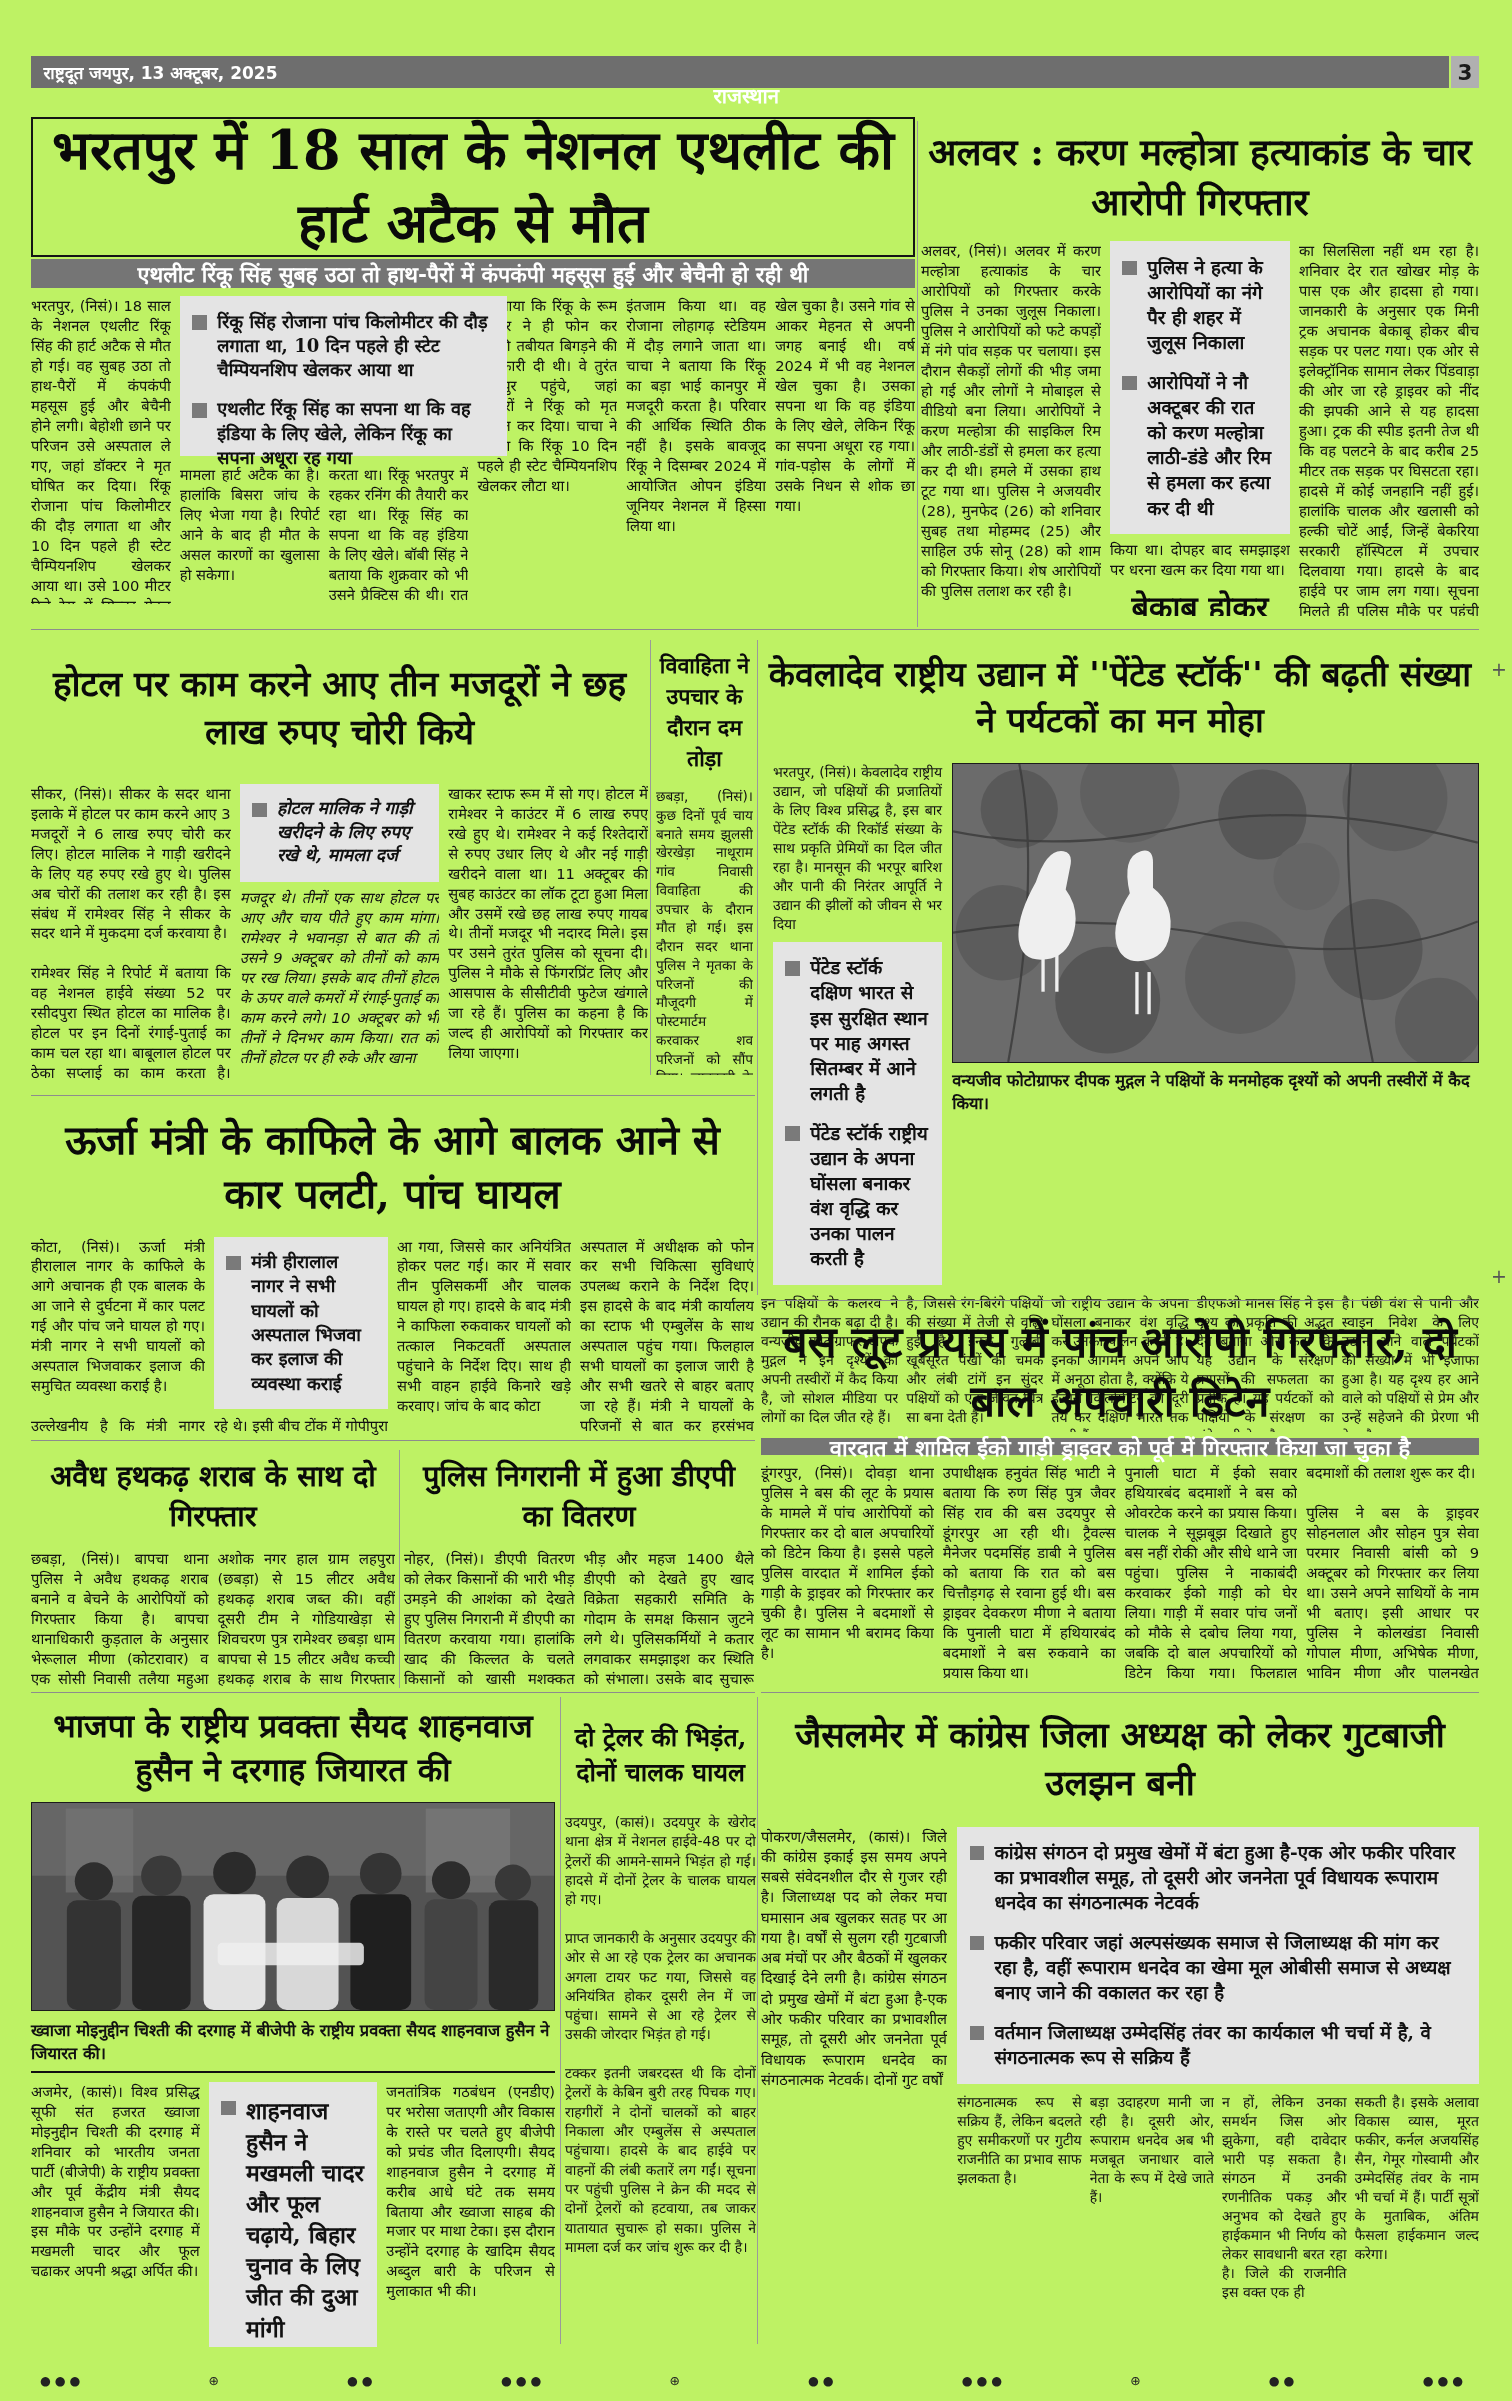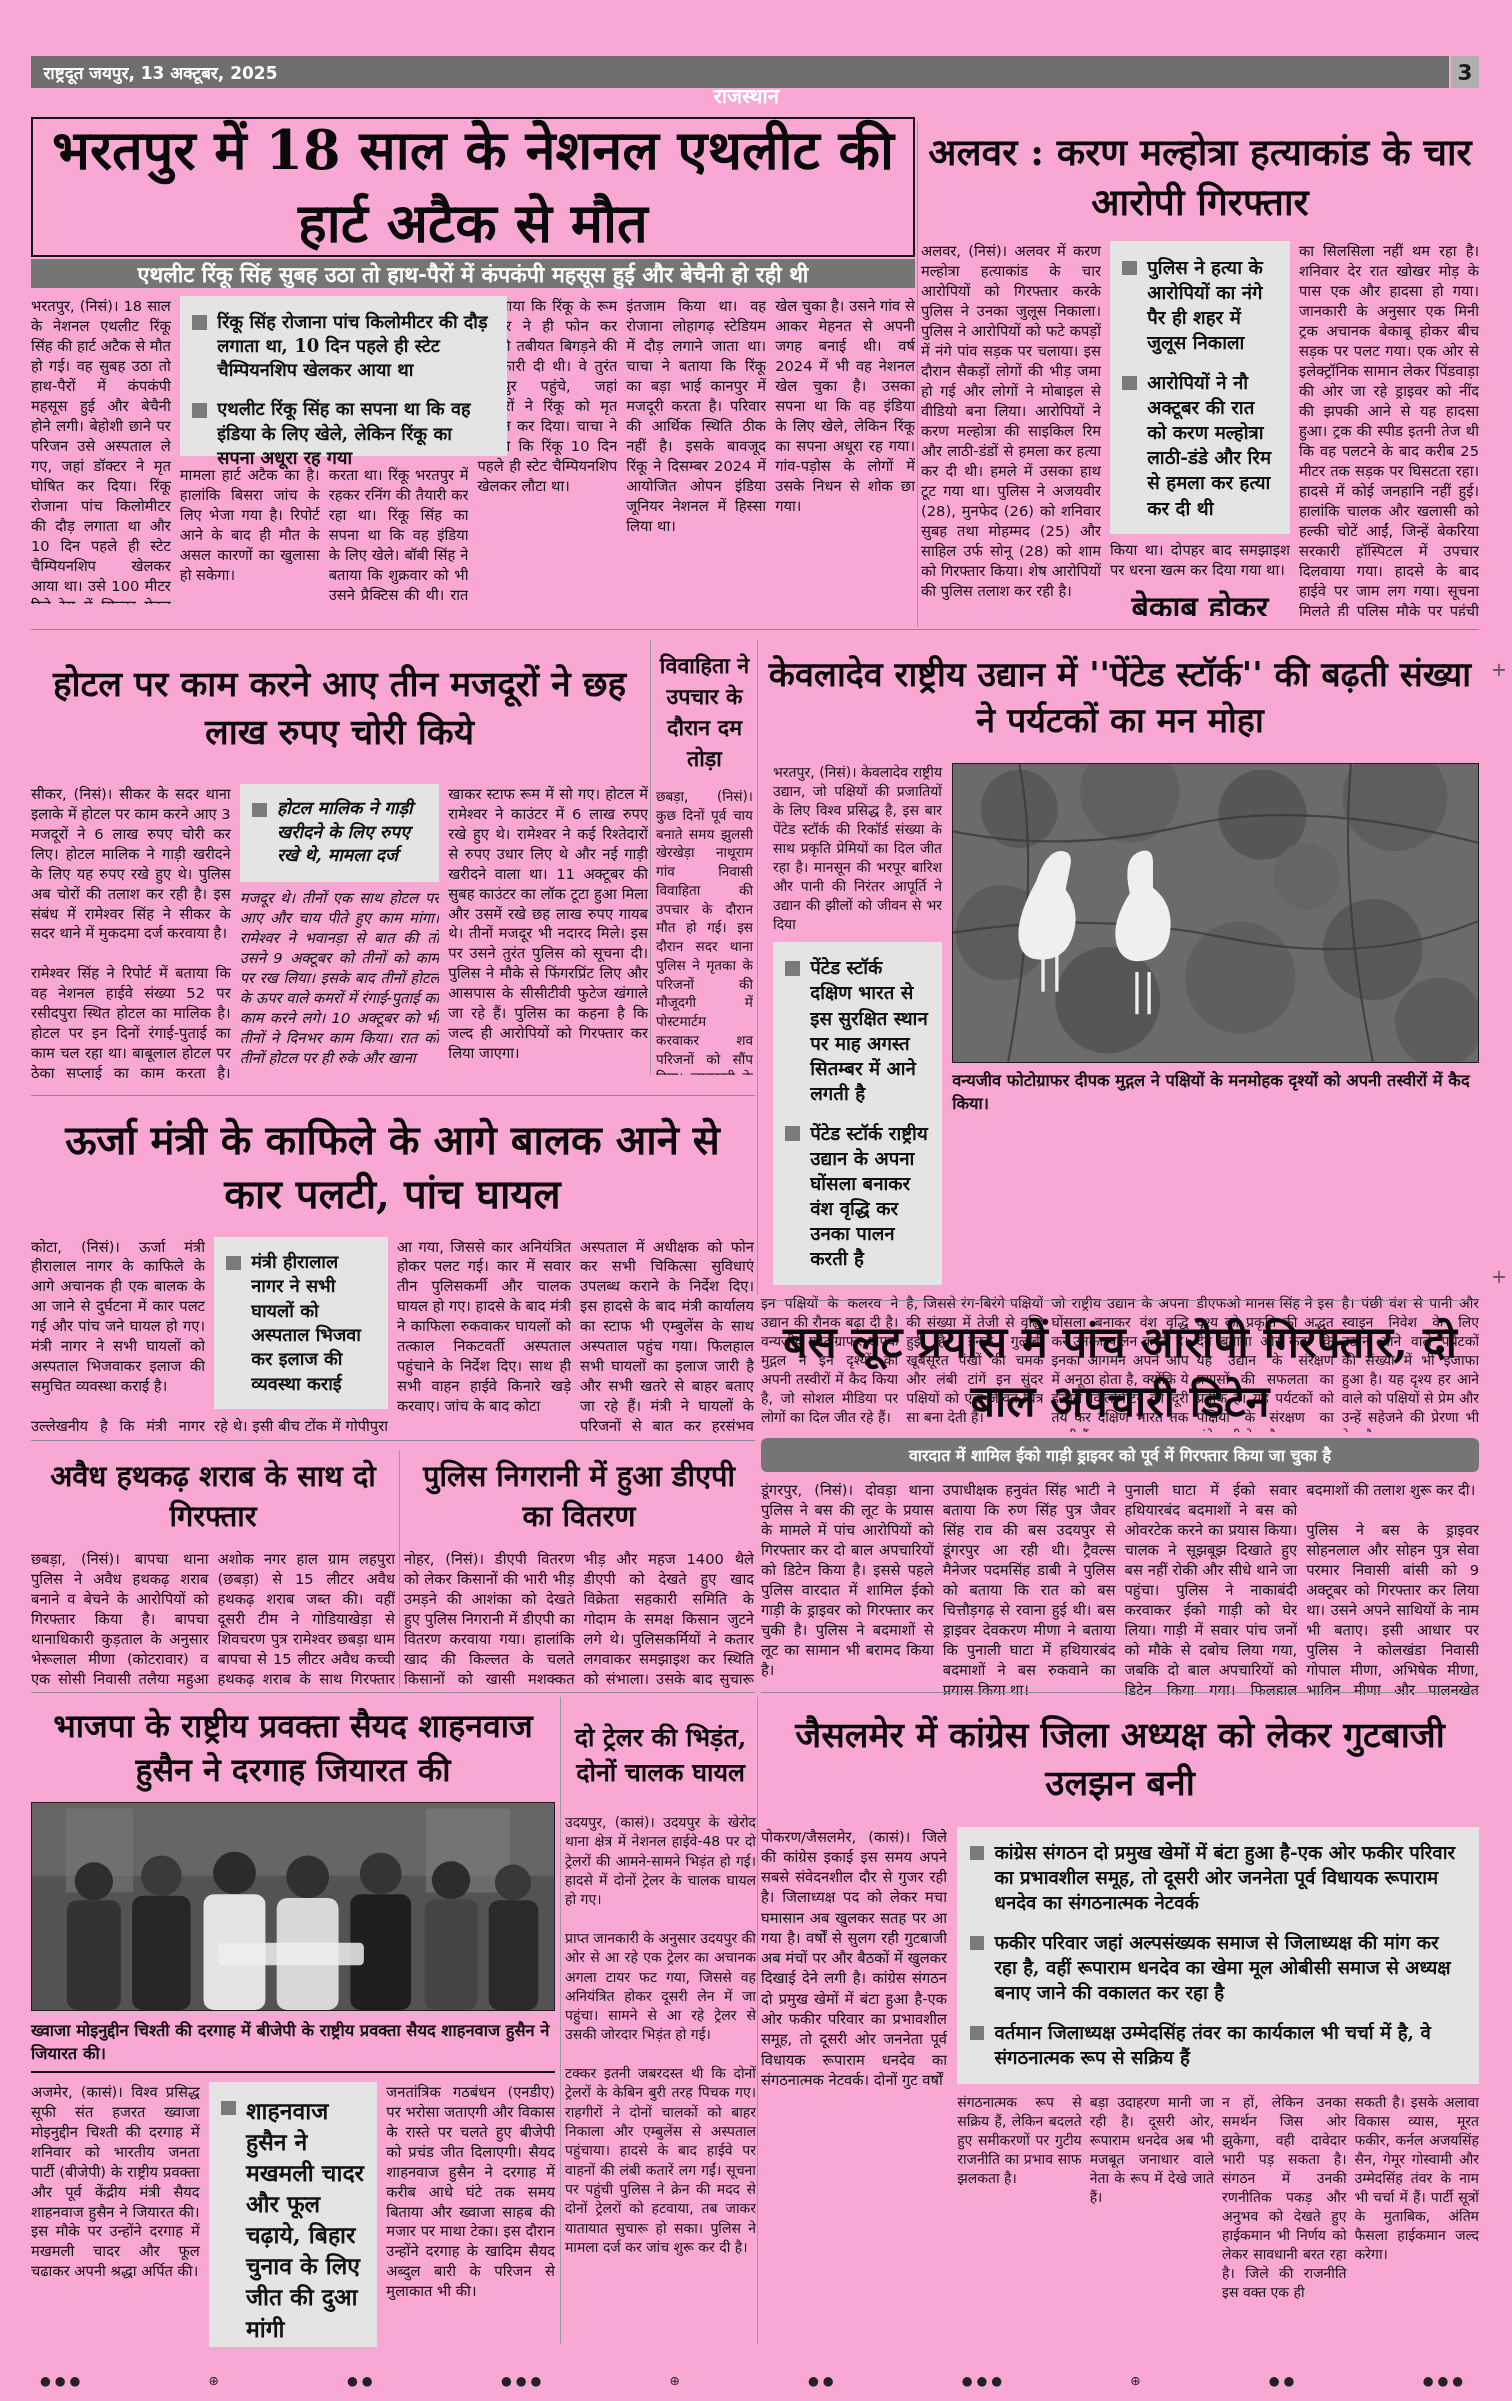--- a/index.html
+++ b/index.html
@@ -1,16 +1,16 @@
 <!DOCTYPE html>
 <html style="font-size:9px"><head>
 <meta charset="utf-8">
 <style>
   html,body{margin:0;padding:0;background:#fff;}
-  .page{position:relative;width:1512px;height:2401px;background:#f9a8d4;overflow:hidden;
+  .page{position:relative;width:1512px;height:2401px;background:#bef264;overflow:hidden;
         font-family:"DejaVu Sans","Liberation Sans",sans-serif;color:#111;}
   .abs{position:absolute;}
   
   .mast{background:#6e6e6e;color:#fff;display:flex;align-items:center;}
   .mast .left{font-size:17px;font-weight:bold;padding-left:12.4px;flex:1;}
   .mast .center{font-size:20.3px;font-weight:bold;text-align:center;flex:1;margin-top:45px;}
   .mast .right-sp{flex:1;}
   .pagebox{background:#b0b0b0;color:#1a1a1a;display:flex;align-items:center;justify-content:center;
            font-size:21.5px;font-weight:bold;}
   
@@ -200,21 +200,21 @@
         </div>
         <div class="coltxt" style="font-size:14.7px;line-height:1.36;text-align:justify;margin-top:6.8px;">रहे थे। इसी बीच टोंक में गोपीपुरा के</div>
       </div>
       <div class="col">आ गया, जिससे कार अनियंत्रित होकर पलट गई। कार में सवार तीन पुलिसकर्मी और चालक घायल हो गए। हादसे के बाद मंत्री ने काफिला रुकवाकर घायलों को तत्काल निकटवर्ती अस्पताल पहुंचाने के निर्देश दिए। साथ ही सभी वाहन हाईवे किनारे खड़े करवाए। जांच के बाद कोटा</div>
       <div class="col">अस्पताल में अधीक्षक को फोन कर सभी चिकित्सा सुविधाएं उपलब्ध कराने के निर्देश दिए। इस हादसे के बाद मंत्री कार्यालय का स्टाफ भी एम्बुलेंस के साथ अस्पताल पहुंच गया। फिलहाल सभी घायलों का इलाज जारी है और सभी खतरे से बाहर बताए जा रहे हैं। मंत्री ने घायलों के परिजनों से बात कर हरसंभव मदद का भरोसा दिलाया है।</div>
     </div>
   </div>
 
   <div class="abs" style="left:761px;top:1305px;width:718px;">
     <div class="hl" style="font-size:43px;height:133px;display:flex;align-items:center;justify-content:center;">बस लूट प्रयास में पांच आरोपी गिरफ्तार, दो बाल अपचारी डिटेन</div>
-    <div class="strip" style="height:34px;font-size:16px;border-radius:6px;">वारदात में शामिल ईको गाड़ी ड्राइवर को पूर्व में गिरफ्तार किया जा चुका है</div>
+    <div class="strip" style="height:17px;font-size:22px;">वारदात में शामिल ईको गाड़ी ड्राइवर को पूर्व में गिरफ्तार किया जा चुका है</div>
     <div class="cols" style="gap:9px;height:215px;margin-top:8px;">
       <div class="col">डूंगरपुर, (निसं)। दोवड़ा थाना पुलिस ने बस की लूट के प्रयास के मामले में पांच आरोपियों को गिरफ्तार कर दो बाल अपचारियों को डिटेन किया है। इससे पहले पुलिस वारदात में शामिल ईको गाड़ी के ड्राइवर को गिरफ्तार कर चुकी है। पुलिस ने बदमाशों से लूट का सामान भी बरामद किया है।
 
 जिले के आसपुर पुलिस</div>
       <div class="col">उपाधीक्षक हनुवंत सिंह भाटी ने बताया कि रुण सिंह पुत्र जैवर सिंह राव की बस उदयपुर से डूंगरपुर आ रही थी। ट्रैवल्स मैनेजर पदमसिंह डाबी ने पुलिस को बताया कि रात को बस चित्तौड़गढ़ से रवाना हुई थी। बस ड्राइवर देवकरण मीणा ने बताया कि पुनाली घाटा में हथियारबंद बदमाशों ने बस रुकवाने का प्रयास किया था।</div>
       <div class="col">पुनाली घाटा में ईको सवार हथियारबंद बदमाशों ने बस को ओवरटेक करने का प्रयास किया। चालक ने सूझबूझ दिखाते हुए बस नहीं रोकी और सीधे थाने जा पहुंचा। पुलिस ने नाकाबंदी करवाकर ईको गाड़ी को घेर लिया। गाड़ी में सवार पांच जनों को मौके से दबोच लिया गया, जबकि दो बाल अपचारियों को डिटेन किया गया। फिलहाल पुलिस आरोपियों से पूछताछ कर रही है।</div>
       <div class="col">बदमाशों की तलाश शुरू कर दी।
 
 पुलिस ने बस के ड्राइवर सोहनलाल और सोहन पुत्र सेवा परमार निवासी बांसी को 9 अक्टूबर को गिरफ्तार कर लिया था। उसने अपने साथियों के नाम भी बताए। इसी आधार पर पुलिस ने कोलखंडा निवासी गोपाल मीणा, अभिषेक मीणा, भाविन मीणा और पालनखेत निवासी समेश खराड़ी को गिरफ्तार कर न्यायालय में पेश किया।</div>
     </div>

